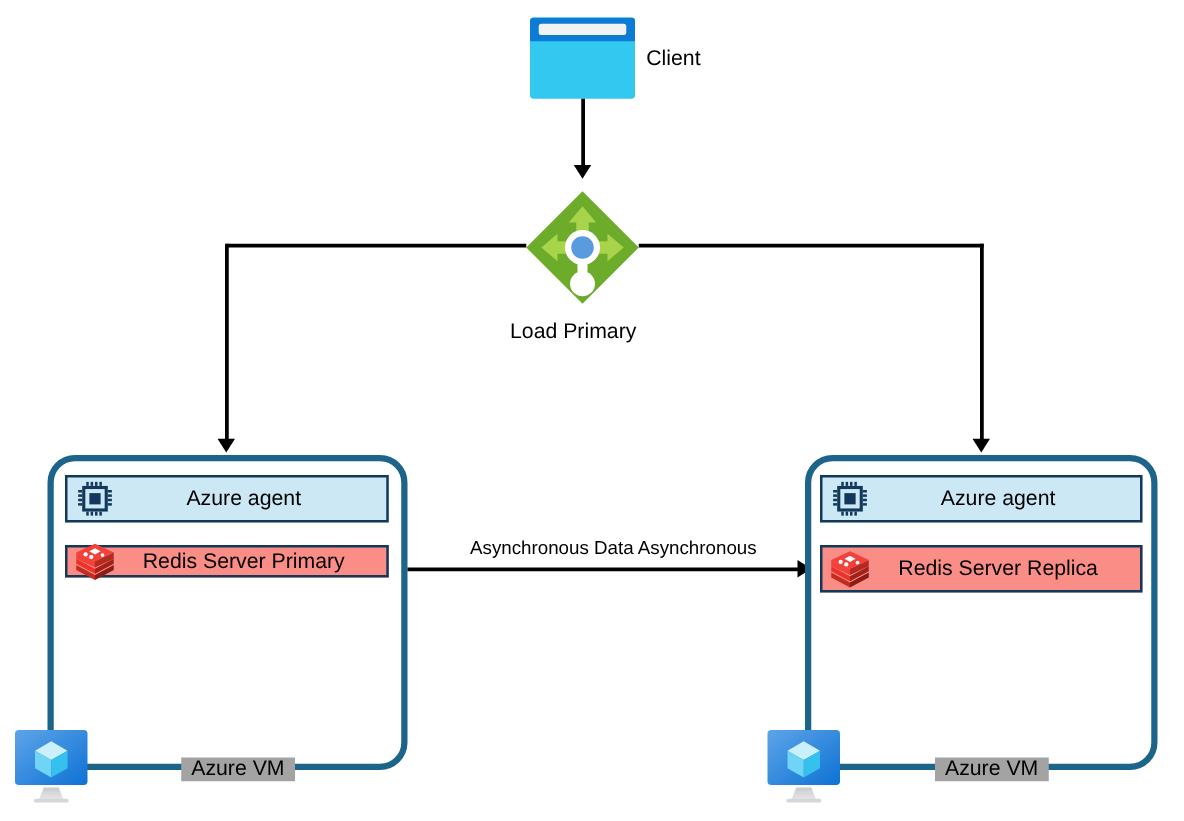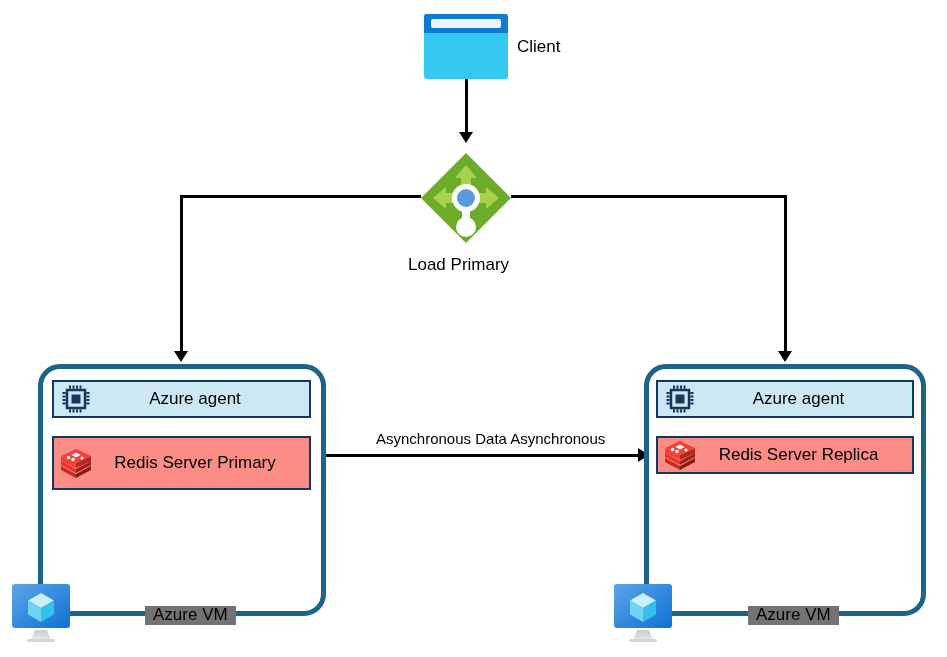--- a/index.html
+++ b/index.html
@@ -26,21 +26,21 @@
     line-height: 1.1;
     white-space: nowrap;
   }
   .label-client { left: 517px; top: 38px; }
   .label-lb     { left: 408px; top: 256px; }
   .label-repl   { left: 376px; top: 431px; font-size: 15px; }
   .label-vm-left  { left: 145px; top: 606px; }
   .label-vm-right { left: 748px; top: 606px; }
   
   .label-vm-left, .label-vm-right {
-    background: #737373;
+    background: #a3a3a3;
     padding: 0 8px;
   }
 
   
   .wire { position: absolute; background: #000000; }
   .wire-v { width: 3px; }
   .wire-h { height: 3px; }
 
   .arrowhead {
     position: absolute;
@@ -117,21 +117,21 @@
   .comp .comp-label {
     flex: 1 1 auto;
     text-align: center;
     font-size: 17px;
     color: #000000;
     white-space: nowrap;
     padding-right: 12px;
   }
 
   .agent-left  { left: 52px;  top: 380px; width: 259px; height: 38px; }
-  .redis-left  { left: 52px;  top: 436px; width: 259px; height: 54px; }
+  .redis-left  { left: 52px;  top: 436px; width: 259px; height: 26px; }
   .agent-right { left: 656px; top: 380px; width: 258px; height: 38px; }
   .redis-right { left: 656px; top: 436px; width: 258px; height: 38px; }
 
   
   .azvm-icon {
     position: absolute;
     width: 62px; height: 62px;
   }
   .azvm-left  { left: 10px;  top: 582px; }
   .azvm-right { left: 612px; top: 582px; }

